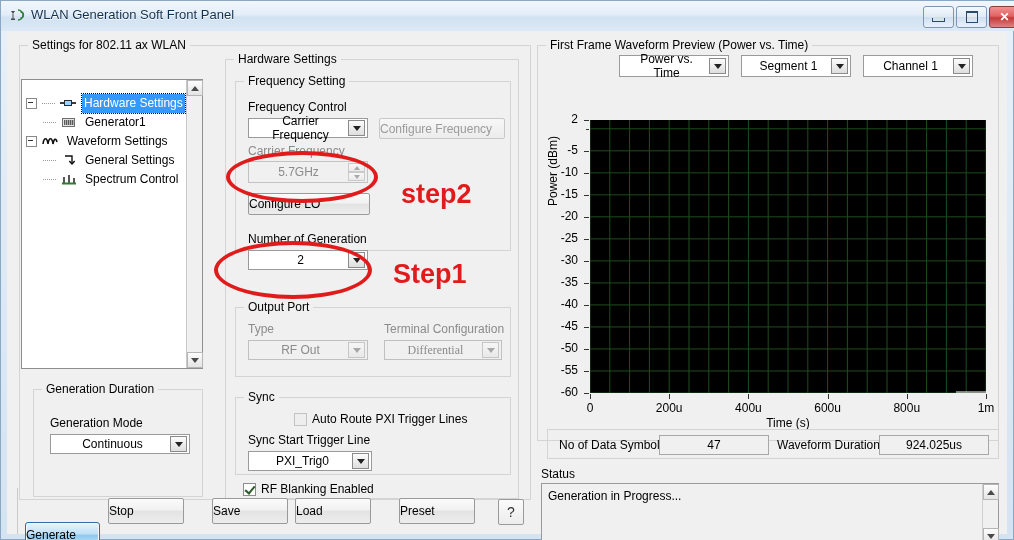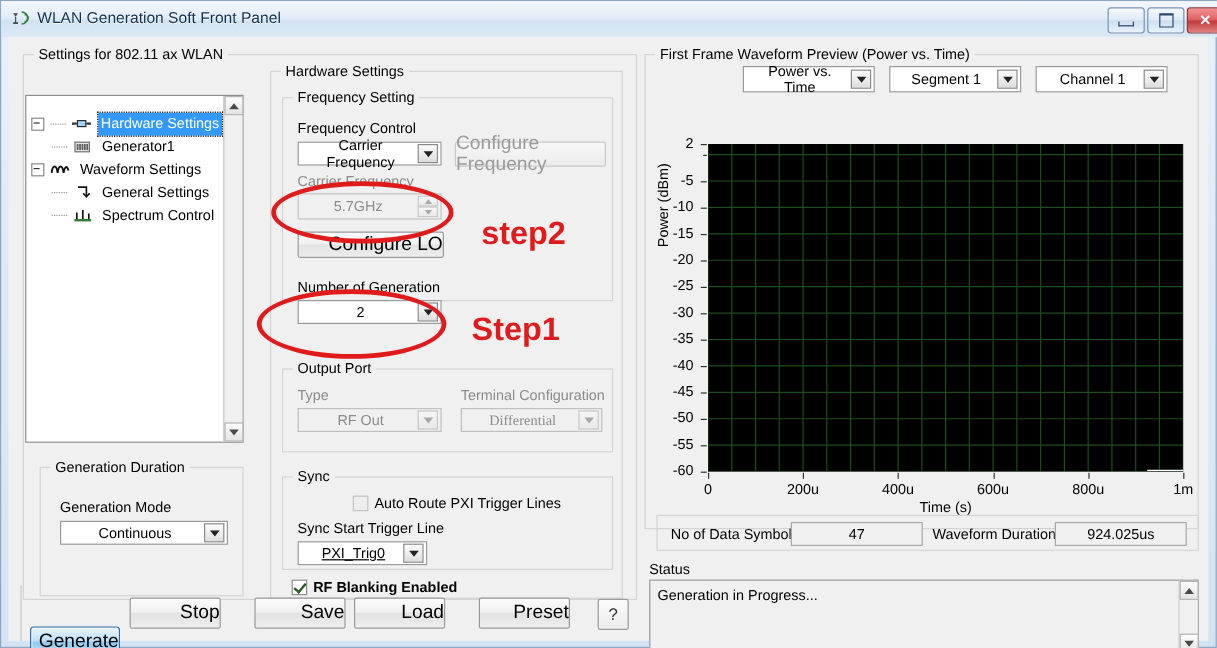--- a/index.html
+++ b/index.html
@@ -115,21 +115,21 @@
   }
   .combo.dis{background:#f0f0f0;border-color:#c0c0c0;color:#8b8b8b;}
   .combo.dis .carrow{border-color:#c6c6c6;background:linear-gradient(180deg,#f6f6f6,#e9e9e9);}
   .carrow .tri.down{border-top-color:#222;}
   .combo.dis .carrow .tri.down{border-top-color:#a8a8a8;}
 
   .btn{
     position:absolute;box-sizing:border-box;
     border:1px solid #9a9a9a;border-radius:2px;
     background:linear-gradient(180deg,#fbfbfb 0%,#f1f1f1 45%,#e3e3e3 52%,#ededed 100%);
-    font-size:16px;display:flex;align-items:center;justify-content:flex-end;
+    font-size:12px;display:flex;align-items:center;justify-content:flex-start;
     color:#000;
   }
   .btn.dis{color:#9b9b9b;border-color:#c8c8c8;background:linear-gradient(180deg,#f7f7f7,#ececec);}
   .btn.primary{
     border:1px solid #2c6ca8;border-radius:3px;
     background:linear-gradient(180deg,#e9f4fd 0%,#bfe0f7 45%,#8fcaf0 52%,#c9e6fa 100%);
     box-shadow:0 0 0 1px #f3f8fc inset;
     margin-top:24px;
   }
 
@@ -413,29 +413,29 @@
       </div>
     </div>
 
     <div class="gbox" id="sync-box">
       <span class="lg">Sync</span>
       <div class="chk" style="left:12px;top:14px;padding-left:46px;">
         <span class="chkbox dis"></span>
         <span>Auto Route PXI Trigger Lines</span>
       </div>
       <span class="lbl" style="left:12px;top:35px;">Sync Start Trigger Line</span>
-      <div class="combo" style="left:12px;top:53px;width:108px;text-decoration:underline;">
+      <div class="combo" style="left:12px;top:53px;width:124px;">
         <span class="cval">PXI_Trig0</span>
         <span class="carrow">
             <span class="tri down"></span>
           </span>
       </div>
     </div>
 
-    <div class="chk" style="left:236px;top:451px;font-weight:bold;">
+    <div class="chk" style="left:236px;top:451px;">
       <span class="chkbox on"></span>
       <span>RF Blanking Enabled</span>
     </div>
 
     <div class="ellipse" style="left:219px;top:120px;width:152px;height:52px;"></div>
     <div class="steptxt" style="left:394px;top:148px;font-size:27px;">step2</div>
 
     <div class="ellipse" style="left:207px;top:210px;width:158px;height:58px;"></div>
     <div class="steptxt" style="left:386px;top:228px;font-size:27px;">Step1</div>
 

